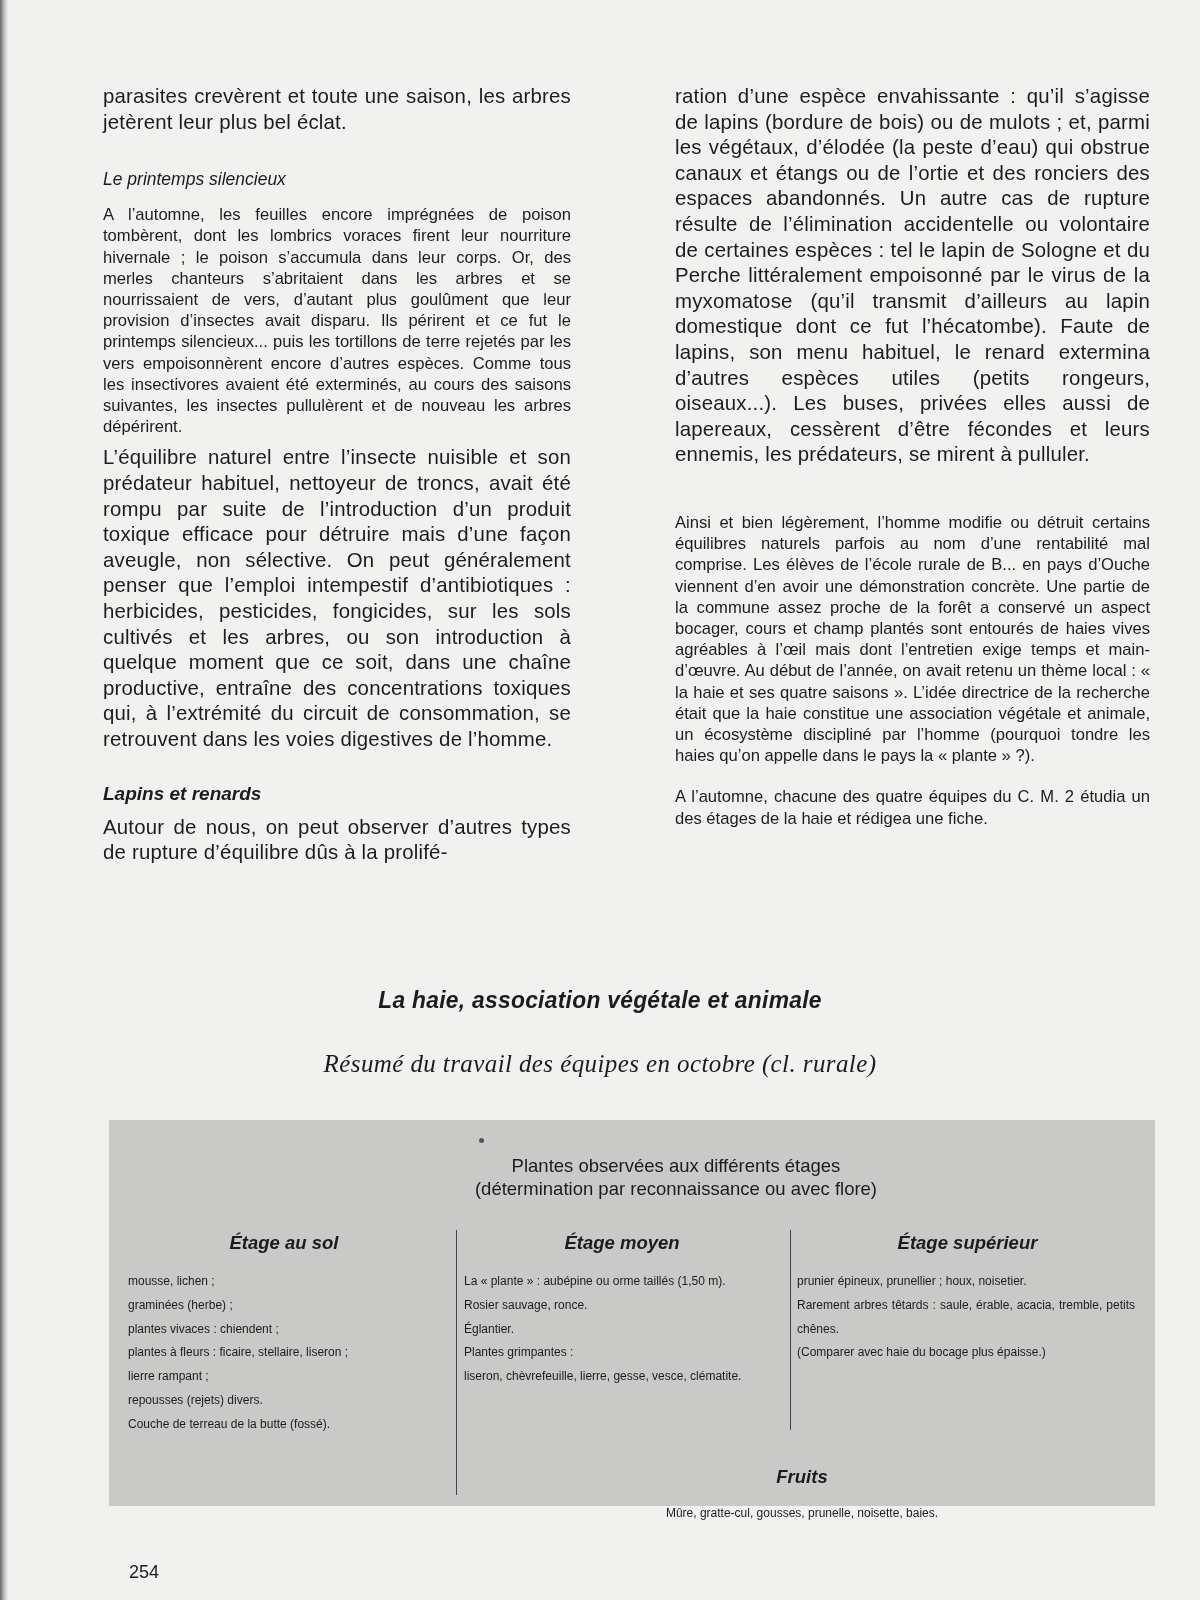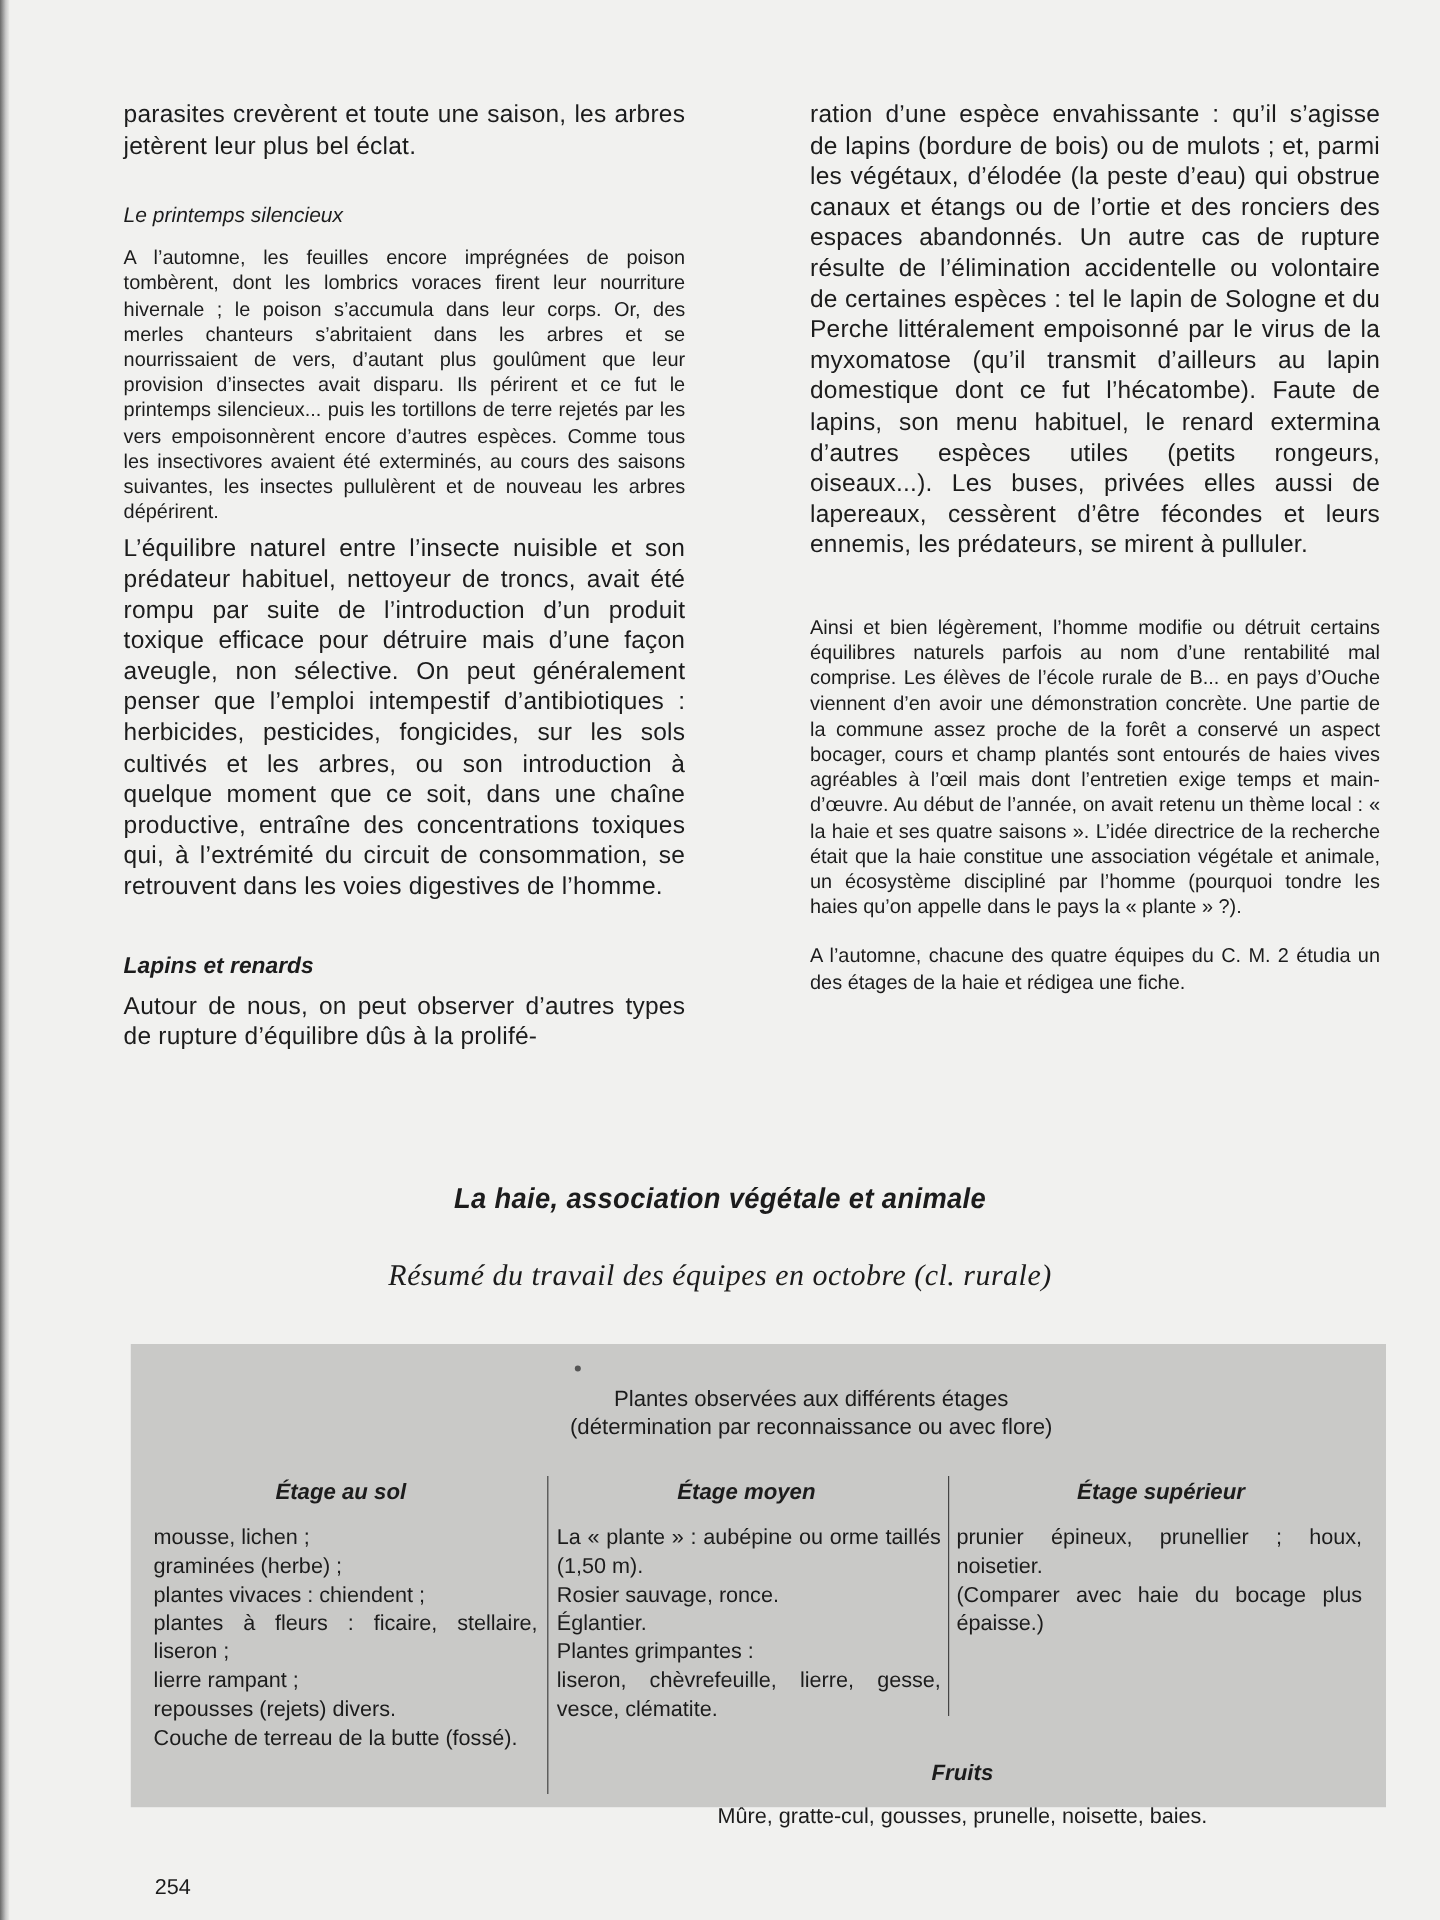--- a/index.html
+++ b/index.html
@@ -11,21 +11,21 @@
   }
   .edge { position: absolute; left: 0; top: 0; width: 8px; height: 1600px;
     background: linear-gradient(to right, #6a6a6a, #c8c8c8 60%, #ededeb); }
   .col { position: absolute; text-align: justify; }
   .col-left { left: 103px; top: 84px; width: 468px; }
   .col-right { left: 675px; top: 84px; width: 475px; }
   p { margin: 0; }
   .big { font-size: 20.4px; line-height: 25.6px; letter-spacing: 0.2px; }
   .small { font-size: 16.6px; line-height: 21.2px; }
   .sub-italic { font-style: italic; font-size: 17.5px; margin: 34px 0 14px 0; }
-  .sub-bold { font-style: italic; font-weight: bold; font-size: 19px; margin: 42px 0 10px 0; }
+  .sub-bold { font-style: italic; font-weight: bold; font-size: 19px; margin: 30px 0 10px 0; }
   .gap { margin-top: 8px; }
   .gap-sm { margin-top: 20px; }
   .title-main {
     position: absolute; left: 0; width: 1200px; top: 986px; text-align: center;
     font-family: "Liberation Sans", sans-serif; font-style: italic; font-weight: bold;
     font-size: 24px; letter-spacing: 0.3px; transform: scaleX(0.95);
   }
   .title-sub {
     position: absolute; left: 0; width: 1200px; top: 1050px; text-align: center;
     font-family: "Liberation Serif", serif; font-style: italic;
@@ -35,21 +35,21 @@
     position: absolute; left: 109px; top: 1120px; width: 1046px; height: 386px;
     background: #c9c9c7;
   }
   .box-head { position: absolute; left: 0; width: 100%; top: 34px; text-align: center;
     font-size: 18.5px; line-height: 23px; margin-left: 44px; }
   .box-dot { position: absolute; left: 370px; top: 18px; width: 5px; height: 5px;
     background: #555; border-radius: 50%; }
   .colhead { position: absolute; top: 112px; font-style: italic; font-weight: bold;
     font-size: 18.5px; text-align: center; }
   .vline { position: absolute; width: 1px; background: #444; }
-  .cell { position: absolute; font-size: 18px; line-height: 23.8px; text-align: justify; }
+  .cell { position: absolute; font-size: 12px; line-height: 23.8px; text-align: justify; }
   .cell div { margin: 0; }
   .page-num { position: absolute; left: 129px; top: 1562px; font-size: 18px; }
 </style>
 </head>
 <body>
 
 <div class="edge"></div>
 
 <div class="col col-left">
   <p class="big">parasites crevèrent et toute une saison, les arbres jetèrent leur plus bel éclat.</p>
@@ -96,20 +96,21 @@
   <div class="cell" style="left:355px;top:150px;width:320px">
     <div>La « plante » : aubépine ou orme taillés (1,50 m).</div>
     <div>Rosier sauvage, ronce.</div>
     <div>Églantier.</div>
     <div>Plantes grimpantes :</div>
     <div>liseron, chèvrefeuille, lierre, gesse, vesce, clématite.</div>
   </div>
 
   <div class="cell" style="left:688px;top:150px;width:338px">
     <div>prunier épineux, prunellier ; houx, noisetier.</div>
+    <div>Rarement arbres têtards : saule, érable, acacia, tremble, petits chênes.</div>
     <div>(Comparer avec haie du bocage plus épaisse.)</div>
   </div>
 
   <div class="colhead" style="left:348px;width:690px;top:346px">Fruits</div>
   <div class="cell" style="left:348px;width:690px;top:382px;text-align:center;top:382px">Mûre, gratte-cul, gousses, prunelle, noisette, baies.</div>
 </div>
 
 <div class="page-num">254</div>
 
 </body></html>

